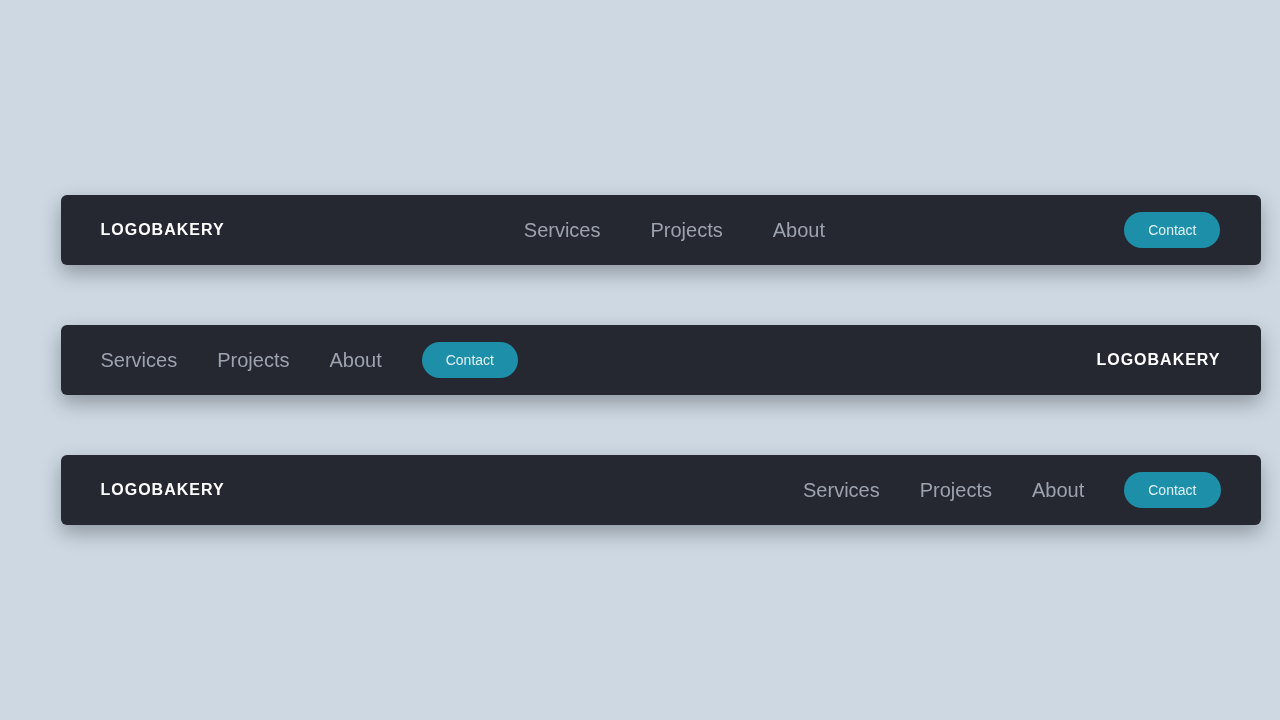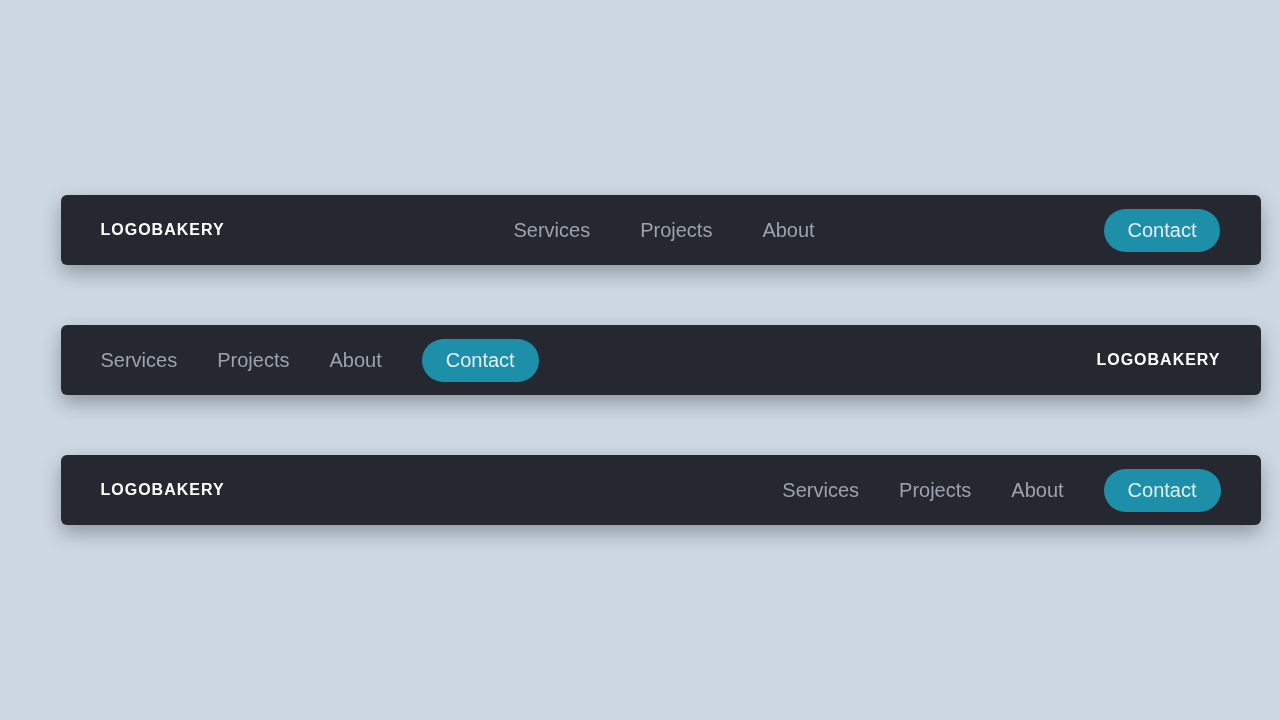--- a/index.html
+++ b/index.html
@@ -47,21 +47,21 @@
       text-decoration: none;
       cursor: pointer;
     }
 
     .contact-btn {
       background-color: #1e8fa8;
       color: #e0f0f5;
       border: none;
       padding: 10px 24px;
       border-radius: 999px;
-      font-size: 20px;
+      font-size: 14px;
       cursor: pointer;
       white-space: nowrap;
     }
 
     
     .navbar-1 {
       justify-content: space-between;
     }
 
     .navbar-1 .nav-center {

